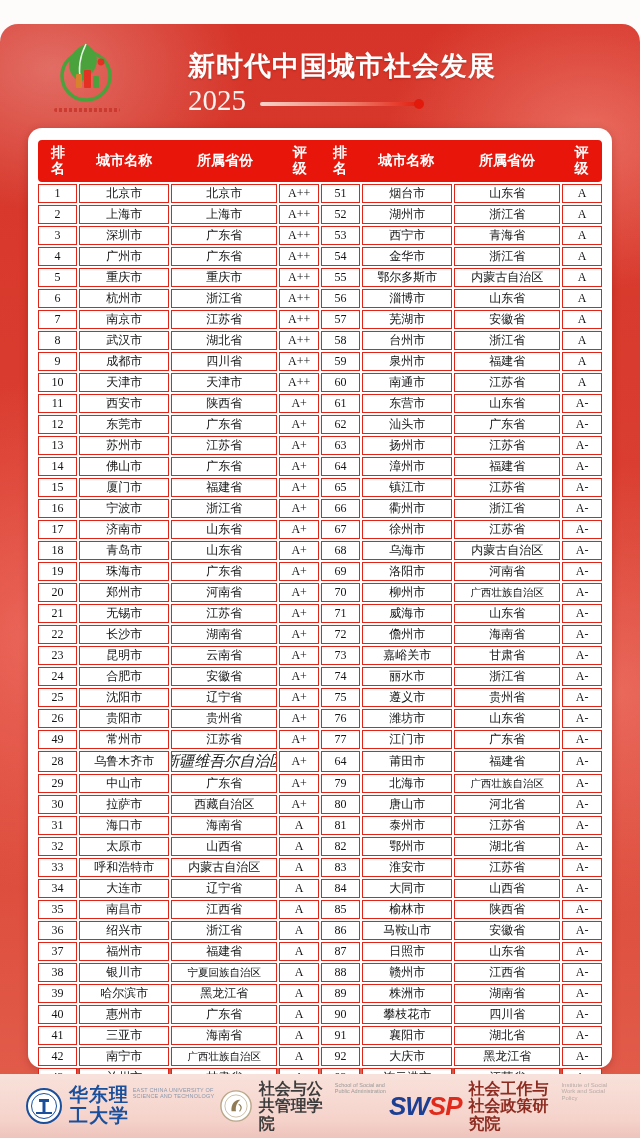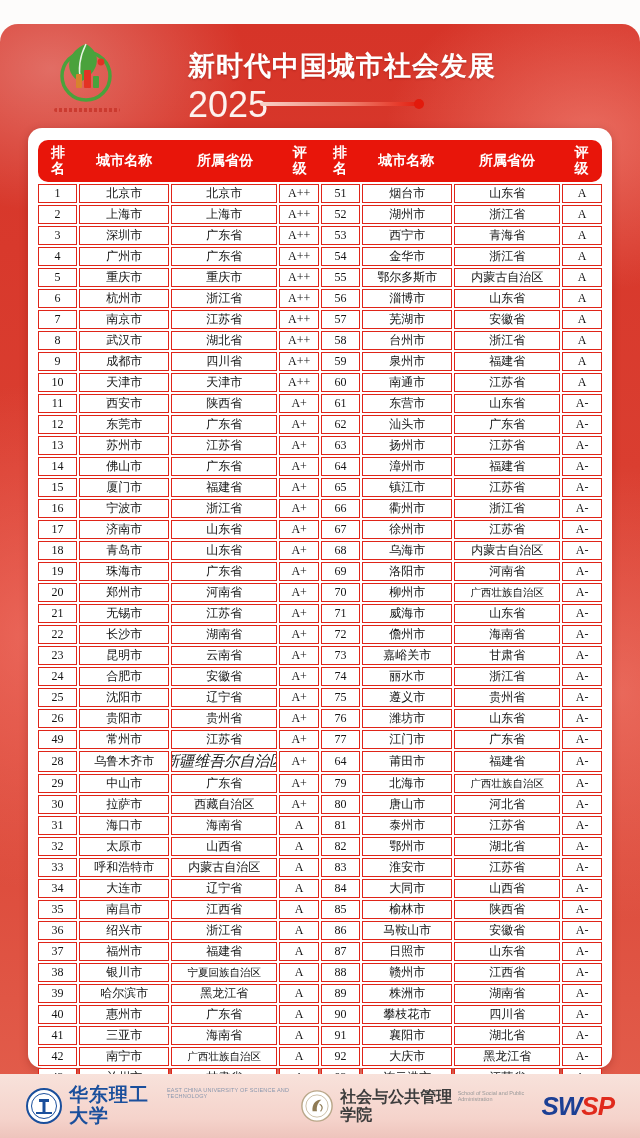--- a/index.html
+++ b/index.html
@@ -22,32 +22,32 @@
 
   
   .hdr{position:absolute;left:0;top:0;width:640px;height:104px;}
   .event-logo{position:absolute;left:50px;top:14px;width:76px;height:82px;}
   .logo-textline{position:absolute;left:4px;top:70px;width:66px;height:4px;border-radius:2px;
     background:repeating-linear-gradient(90deg,#c8352a 0 3px,transparent 3px 5px);opacity:.85;}
   .main-title{position:absolute;left:188px;top:24px;color:#ffffff;
     font-size:27px;font-weight:bold;letter-spacing:1px;
     font-family:"Liberation Serif","DejaVu Serif",serif;text-shadow:0 1px 2px rgba(120,10,5,.35);}
   .year{position:absolute;left:188px;top:60px;color:#fdf2ef;
-    font-size:36px;font-family:Liberation Sans, sans-serif;text-align:center;}
+    font-size:29px;font-family:Liberation Serif, serif;text-align:center;}
   .year-line{position:absolute;left:260px;top:78px;width:162px;height:4px;border-radius:2px;
     background:linear-gradient(90deg,#f8d3ca 0%,#ef7f6d 55%,#e21a0c 100%);}
   .year-dot{position:absolute;right:-2px;top:-3px;width:10px;height:10px;border-radius:50%;background:#e21a0c;}
   .right-title{position:absolute;right:40px;top:44px;color:#ffffff;
     font-size:24px;font-weight:bold;letter-spacing:2px;
     font-family:"Liberation Serif","DejaVu Serif",serif;text-shadow:0 1px 2px rgba(120,10,5,.35);}
 
   
   .card{position:absolute;left:28px;top:104px;width:584px;height:940px;background:#ffffff;
     border-radius:14px;box-shadow:0 2px 8px rgba(90,8,4,.25);padding:12px 10px 8px 10px;box-sizing:border-box;}
-  .thead{display:flex;height:42px;background:#e8150a;border-radius:10px;}
+  .thead{display:flex;height:42px;background:#e8150a;border-radius:4px;}
   .hcell{display:flex;align-items:center;justify-content:center;color:#ffffff;
     font-weight:bold;font-size:14px;line-height:1.12;text-align:center;
     font-family:"Liberation Serif","DejaVu Serif",serif;}
   .w-rank{width:7.1%;}.w-city{width:16.4%;}.w-prov{width:19.3%;}.w-rate{width:7.2%;}
   .hcell.w-rank span,.hcell.w-rate span{display:inline-block;width:15px;}
   .rows{height:878px;display:flex;flex-direction:column;}
   .trow{display:flex;gap:2px;margin-top:2px;flex:1;}
   .tcell{box-sizing:border-box;border:1px solid #df2418;background:#ffffff;
     display:flex;align-items:center;justify-content:center;overflow:hidden;white-space:nowrap;
     color:#141414;font-size:12px;font-family:"Liberation Serif","DejaVu Serif",serif;}
@@ -608,17 +608,21 @@
           <path d="M21 16 c 3 1, 4 5, 1 8" fill="none" stroke="#8f7b55" stroke-width="1.4"></path>
         </svg>
         <div class="org-names">
           <div class="org-cn-school">社会与公共管理学院</div>
           <div class="org-en2">School of Social and Public Administration</div>
         </div>
       </div>
 
       <div class="org">
         <div class="swsp"><span class="b">SW</span><span class="r">SP</span></div>
+        <div class="org-names">
+          <div class="org-cn-swsp">社会工作与社会政策研究院</div>
+          <div class="org-en3">Institute of Social Work and Social Policy</div>
+        </div>
       </div>
     </div>
 
   </div>
 </div>
 
 </body></html>

